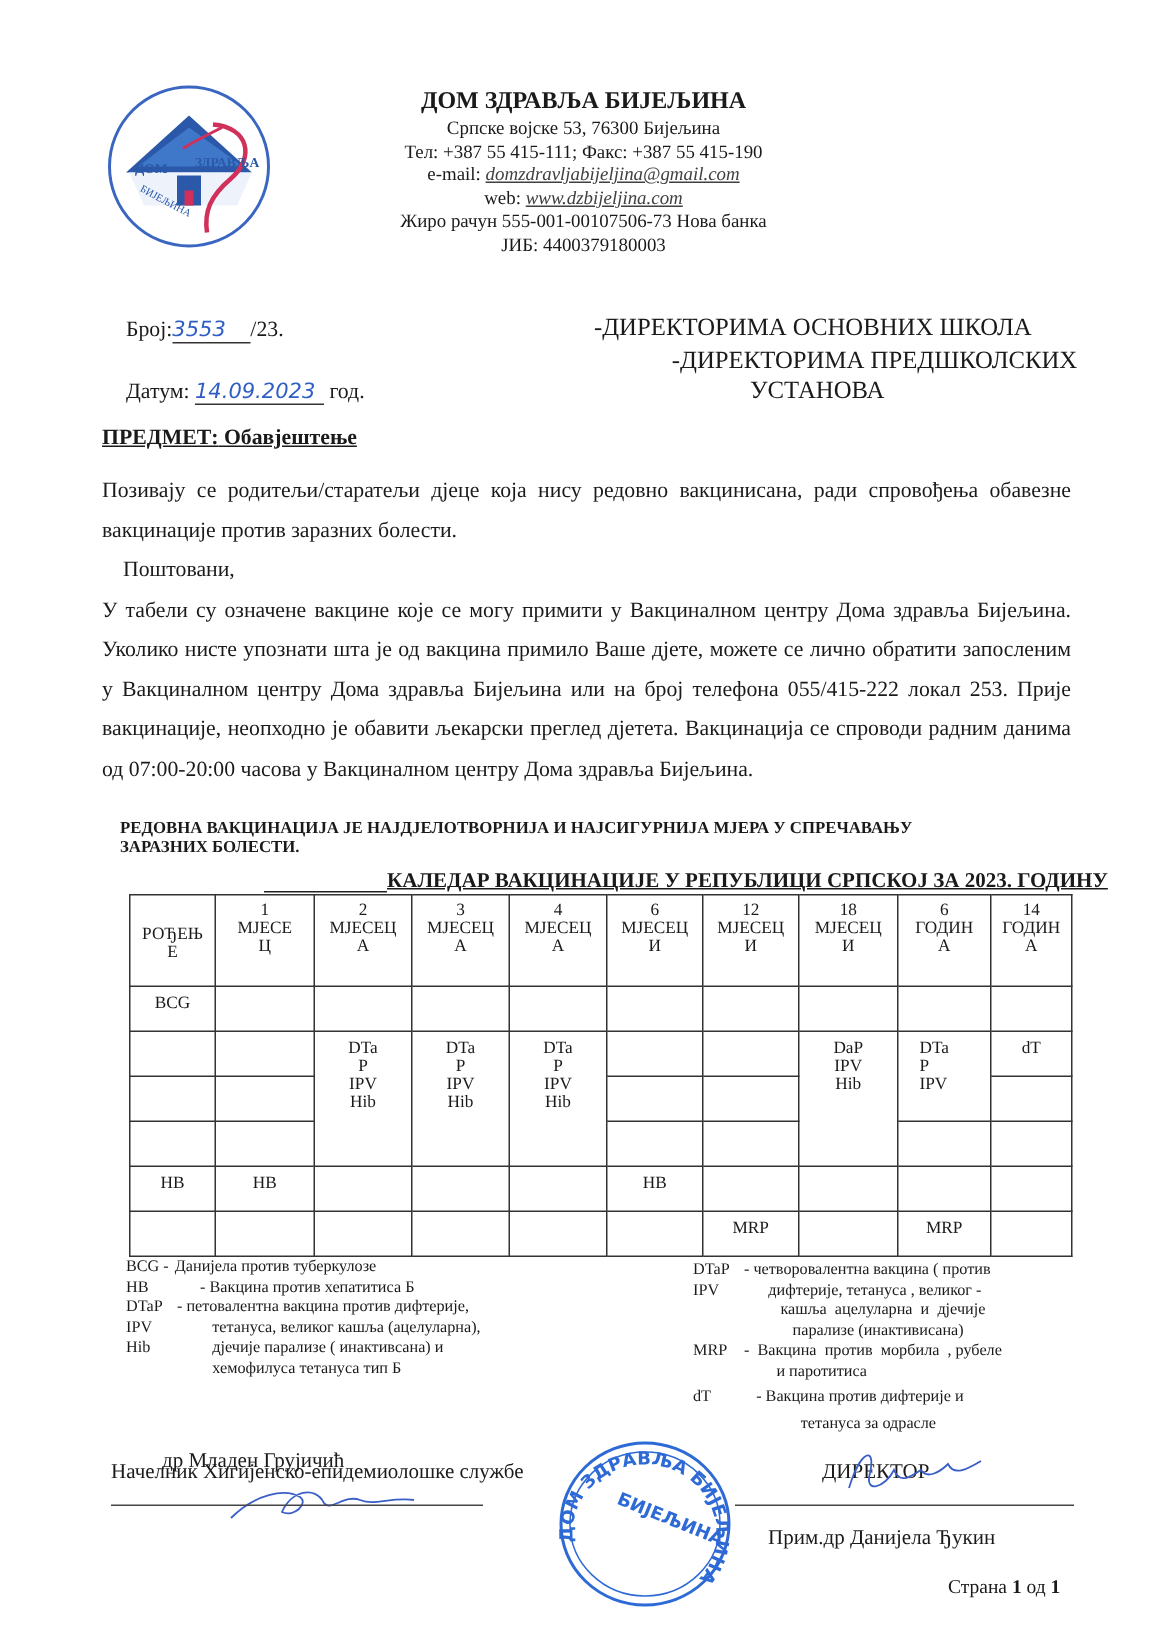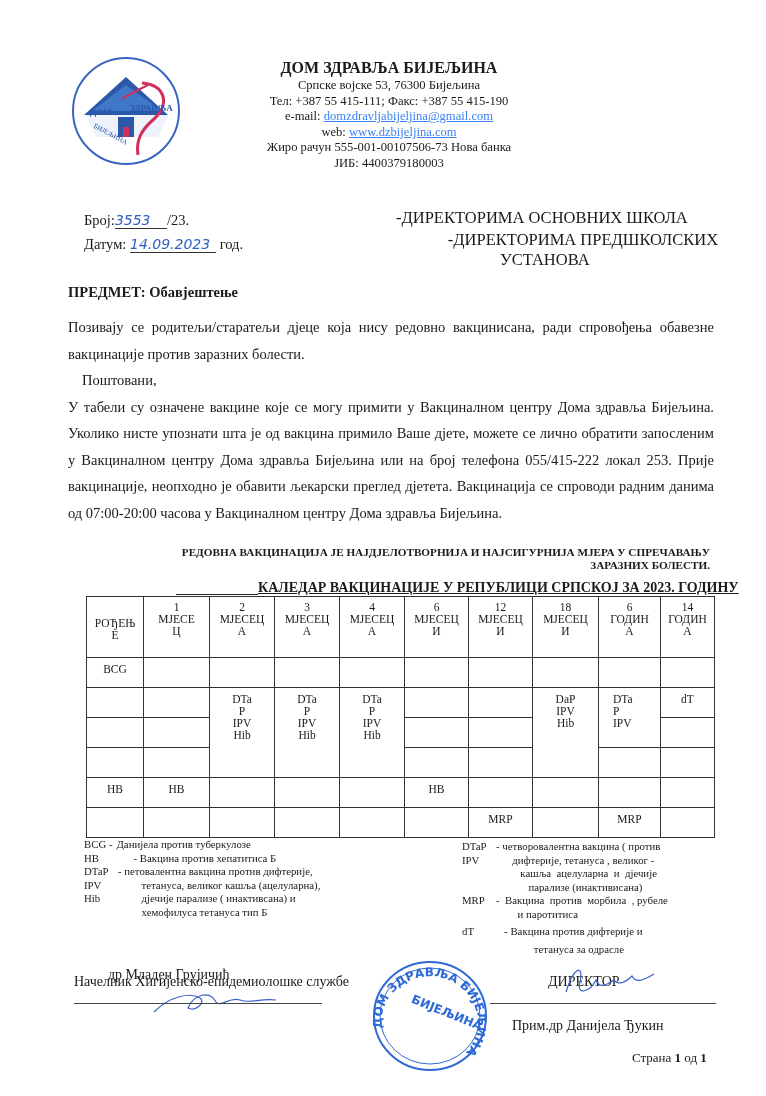--- a/index.html
+++ b/index.html
@@ -3,31 +3,31 @@
 <meta charset="utf-8">
 <style>
   html, body { margin:0; padding:0; background:#ffffff; }
   body { width:766px; height:1096px; position:relative; overflow:hidden;
          font-family:"Liberation Serif", "DejaVu Serif", serif; color:#1a1a1a; }
   .abs { position:absolute; }
   
   .logo { left:70px; top:55px; width:112px; height:112px; }
   .hdr { left:250px; top:58px; width:278px; text-align:center; font-size:12.6px; line-height:15.6px; }
   .hdr .org { font-weight:bold; font-size:16px; line-height:20px; }
-  .hdr a { color:#3b82f6; text-decoration:underline; }
+  .hdr a { color:#404040; text-decoration:underline;font-style:italic; }
   
   .meta { font-size:14.5px; }
   .hw { font-family:"DejaVu Sans", sans-serif; font-style:italic; color:#2f5ec4; font-size:14px;
         display:inline-block; border-bottom:1px solid #333; }
   .addr { font-size:16.5px; text-align:center; line-height:20px; }
   .subject { left:68px; top:284px; font-size:14.5px; }
-  .subject b { font-weight:bold; }
+  .subject b { font-weight:bold;text-decoration:underline; }
   .body { left:68px; width:646px; font-size:14.5px; line-height:26.5px; text-align:justify; }
   .body p { margin:0; }
-  .notice { left:80px; width:630px; text-align:right; font-weight:bold; font-size:11.2px; line-height:13px; }
+  .notice { left:80px; width:630px; text-align:left; font-weight:bold; font-size:11.2px; line-height:13px; }
   .caltitle { left:170px; top:580px; font-weight:bold; font-size:14px; text-decoration:underline; }
   .calpre { left:176px; top:594px; width:82px; border-top:1px solid #222; }
   
   table.cal { position:absolute; left:86px; top:596px; border-collapse:collapse; table-layout:fixed;
               width:628px; font-size:11.5px; }
   table.cal td { border:1.5px solid #333; text-align:center; vertical-align:top; padding:2px 1px 0 1px;
                  line-height:12px; word-break:break-all; }
   table.cal tr.h td { height:56px; padding-top:4px; }
   table.cal tr.r td { height:24px; padding-top:5px; }
   table.cal td.first-h { vertical-align:middle; }
@@ -72,21 +72,21 @@
   </div>
   <div>Жиро рачун 555-001-00107506-73 Нова банка</div>
   <div>ЈИБ: 4400379180003</div>
 </div>
 
 <div class="abs meta" style="left:84px; top:212px;">
   <span>Број:</span><span class="hw" style="width:52px;">3553</span><span>/23.</span>
 </div>
 <div class="abs meta" style="left:84px; top:236px;">
   <span>Датум:</span>
-  <span class="hw" style="width:86px;">14.09.2023</span>
+  <span class="hw" style="width:86px;margin-top:17px;">14.09.2023</span>
   <span>год.</span>
 </div>
 
 <div class="abs addr" style="left:396px; top:208px; width:330px;">
   <div style="text-align:left;">-ДИРЕКТОРИМА ОСНОВНИХ ШКОЛА</div>
   <div style="text-align:center; padding-left:4px; margin-top:2px;margin-left:40px;">-ДИРЕКТОРИМА ПРЕДШКОЛСКИХ</div>
   <div style="padding-left:0; text-align:left; margin-left:104px;">УСТАНОВА</div>
 </div>
 
 <div class="abs subject">

